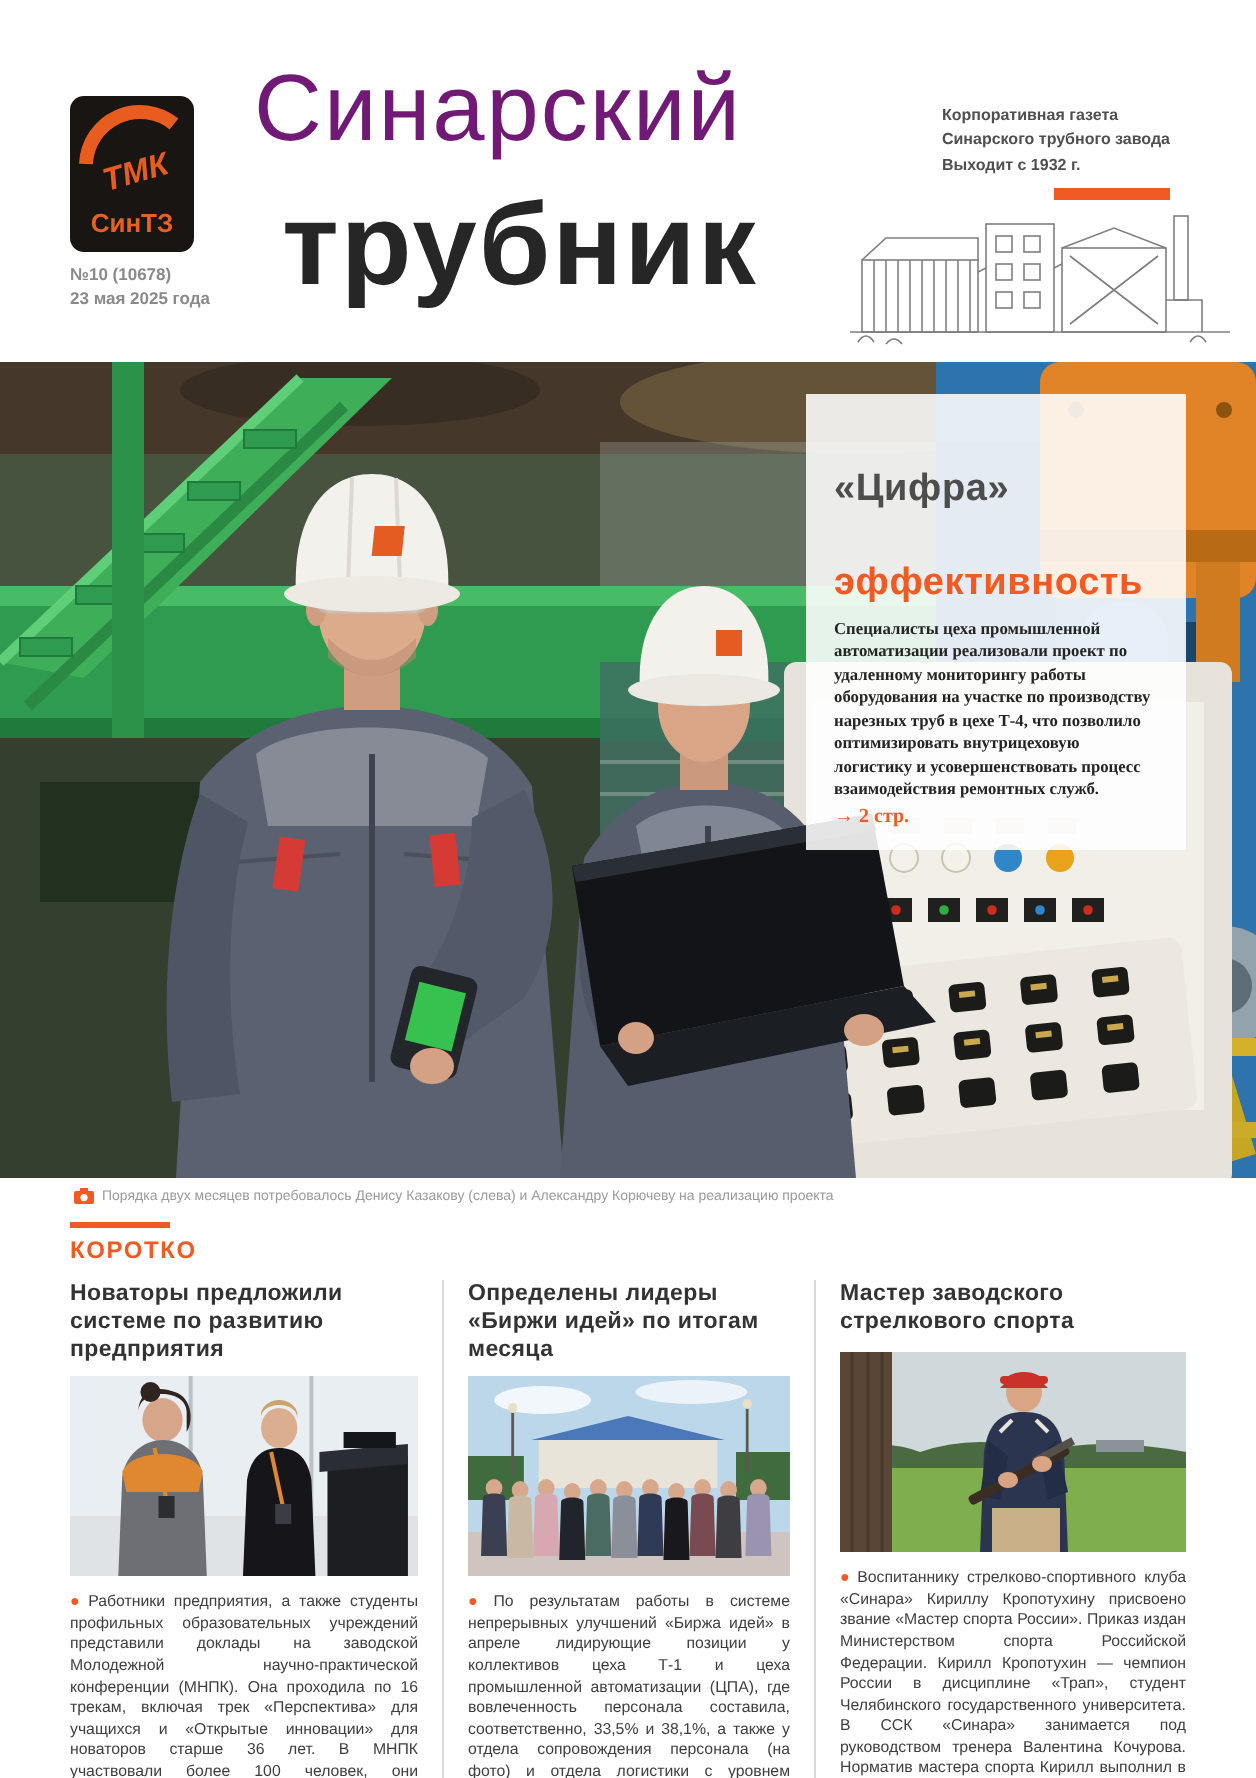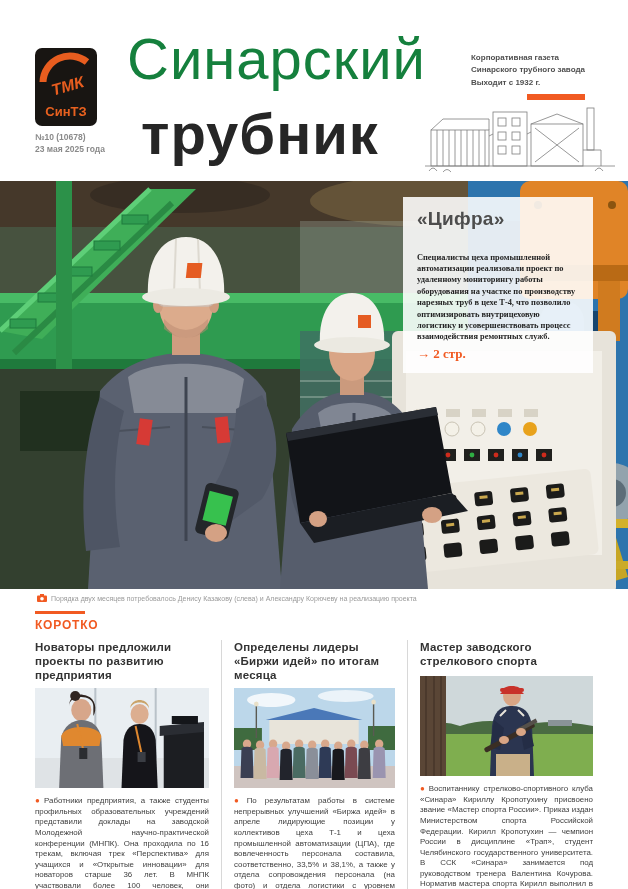--- a/index.html
+++ b/index.html
@@ -4,39 +4,39 @@
 <style>
   html,body{margin:0;padding:0;background:#ffffff;}
   .page{position:relative;width:628px;height:889px;background:#ffffff;overflow:hidden;
         font-family:"Liberation Sans",sans-serif;color:#2b2b2b;}
 
   
   .logo{position:absolute;left:35px;top:48px;width:62px;height:78px;}
   .issue-info{position:absolute;left:35px;top:132px;font-size:8.5px;line-height:1.4;
               color:#8a8a8a;font-weight:bold;}
   .masthead{position:absolute;left:127px;top:30px;width:400px;}
-  .masthead .t1{font-size:58px;line-height:1.0;color:#15803d;font-weight:400;letter-spacing:1px;}
+  .masthead .t1{font-size:47px;line-height:1.0;color:#701a75;font-weight:400;letter-spacing:1px;}
   .masthead .t2{font-size:58px;line-height:0.95;color:#262626;font-weight:900;
                 letter-spacing:1px;margin-left:14px;margin-top:18px;}
   .tagline{position:absolute;right:43px;top:52px;text-align:left;font-size:8px;
            font-weight:bold;color:#4f4f4f;line-height:1.55;}
   .tagline-rule{width:58px;height:6px;background:#F15A22;margin-left:auto;margin-top:5px;}
   .sketch{position:absolute;right:10px;top:100px;width:195px;height:82px;}
 
   
   .hero{position:absolute;left:0;top:181px;width:628px;height:408px;overflow:hidden;}
   .hero svg{display:block;width:628px;height:408px;}
   .hero-overlay{position:absolute;left:403px;top:16px;width:190px;box-sizing:border-box;
                 padding:12px 14px 11px;background:rgba(255,255,255,0.88);}
-  .hero-overlay .h1{font-size:19px;line-height:1.08;font-weight:600;color:#4d4d4d;letter-spacing:0.3px;}
+  .hero-overlay .h1{font-size:19px;line-height:1.08;font-weight:600;color:#4d4d4d;letter-spacing:0.3px;margin-top:26px;}
   .hero-overlay .h1.orange{color:#F15A22;font-weight:800;}
-  .hero-overlay .hero-body{margin-top:22px;font-family:"Liberation Serif",serif;font-weight:bold;
+  .hero-overlay .hero-body{margin-top:7px;font-family:"Liberation Serif",serif;font-weight:bold;
                 font-size:8.4px;line-height:1.36;color:#242424;}
   .hero-overlay .page-ref{margin-top:3px;font-family:"Liberation Serif",serif;font-weight:bold;
-                font-size:13px;color:#F15A22;}
+                font-size:10px;color:#F15A22;}
 
   
   .caption-row{position:absolute;left:37px;top:594px;width:560px;display:flex;align-items:center;
                gap:4px;font-size:7px;color:#9a9a9a;}
   .caption-row svg{flex:0 0 auto;}
 
   
   .section-rule{position:absolute;left:35px;top:611px;width:50px;height:3px;background:#F15A22;}
   .section-label{position:absolute;left:35px;top:618px;font-size:12px;font-weight:800;
                  color:#F15A22;letter-spacing:0.8px;text-align:right;}
@@ -256,41 +256,42 @@
           <polygon points="286,252 436,226 438,234 288,260" fill="#2a2e35"></polygon>
           <polygon points="300,342 452,312 468,330 314,362" fill="#1b1e23"></polygon>
         </g>
         <ellipse cx="432" cy="334" rx="10" ry="8" fill="#d4a184"></ellipse>
         <ellipse cx="318" cy="338" rx="9" ry="8" fill="#d4a184"></ellipse>
       </g>
     </svg>
 
     <div class="hero-overlay">
       <div class="h1">«Цифра»</div>
+      <div class="h1 orange">эффективность</div>
       <div class="hero-body">Специалисты цеха промышленной автоматизации реализовали проект по удаленному мониторингу работы оборудования на участке по производству нарезных труб в цехе Т-4, что позволило оптимизировать внутрицеховую логистику и усовершенствовать процесс взаимодействия ремонтных служб.</div>
       <div class="page-ref">→ 2 стр.</div>
     </div>
   </div>
 
   <div class="caption-row">
     <svg width="10" height="8" viewBox="0 0 10 8">
       <rect x="0" y="1.5" width="10" height="6.5" rx="1" fill="#F15A22"></rect>
       <rect x="3" y="0" width="4" height="2" fill="#F15A22"></rect>
       <circle cx="5" cy="4.8" r="1.8" fill="#ffffff"></circle>
     </svg>
     <span>Порядка двух месяцев потребовалось Денису Казакову (слева) и Александру Корючеву на реализацию проекта</span>
   </div>
 
   <div class="section-rule"></div>
   <div class="section-label">КОРОТКО</div>
 
   <div class="briefs">
 
     <div class="brief">
-      <h3>Новаторы предложили проекты по развитию предприятия</h3>
+      <h3>Новаторы предложили системе по развитию предприятия</h3>
       <svg class="photo" viewBox="0 0 173 100" preserveAspectRatio="none">
         <rect width="173" height="100" fill="#e9eef2"></rect>
         <path d="M60,0 V100 M120,0 V100" stroke="#b9c2c9" stroke-width="2"></path>
         <rect x="0" y="70" width="173" height="30" fill="#dfe3e6"></rect>
         <rect x="128" y="40" width="40" height="60" fill="#1c1e22"></rect>
         <polygon points="124,38 168,34 168,44 124,48" fill="#2a2d33"></polygon>
         <rect x="136" y="28" width="26" height="8" fill="#14161a"></rect>
         <g>
           <ellipse cx="46" cy="22" rx="10" ry="11" fill="#d7a68a"></ellipse>
           <path d="M34,18 C34,6 58,6 58,18 L58,28 C62,22 60,10 52,8 C42,4 34,8 34,18 Z" fill="#2f2420"></path>

